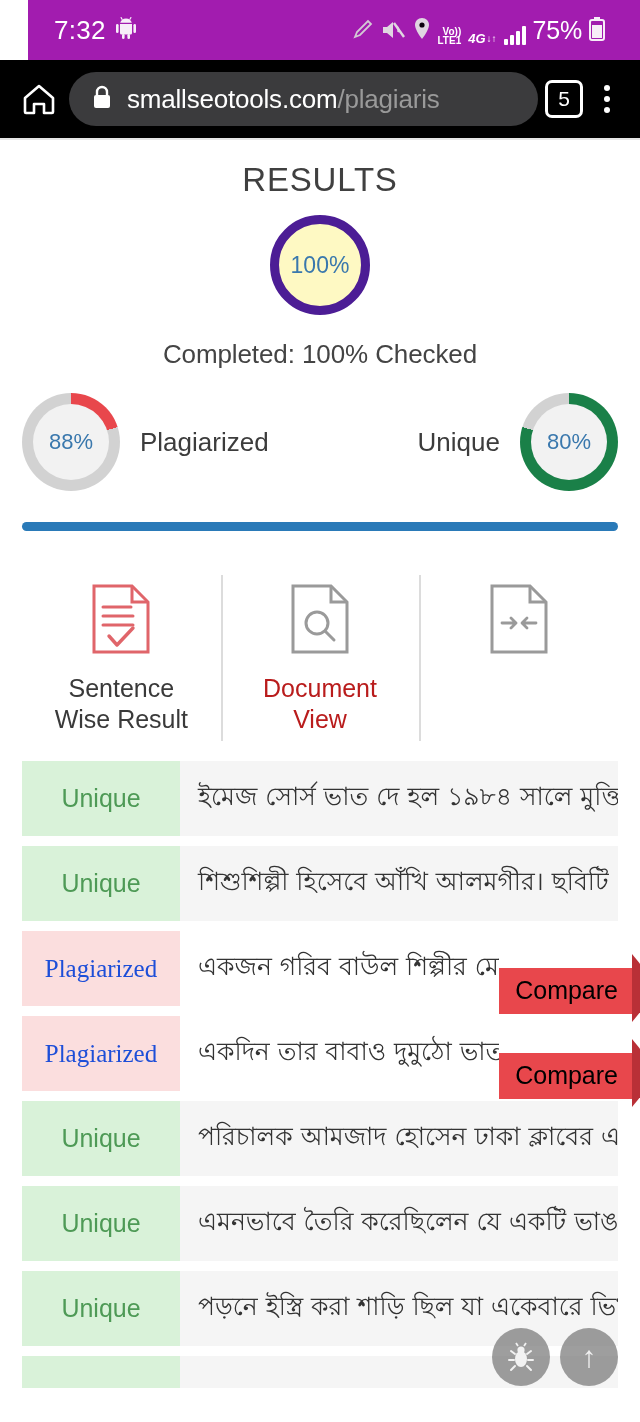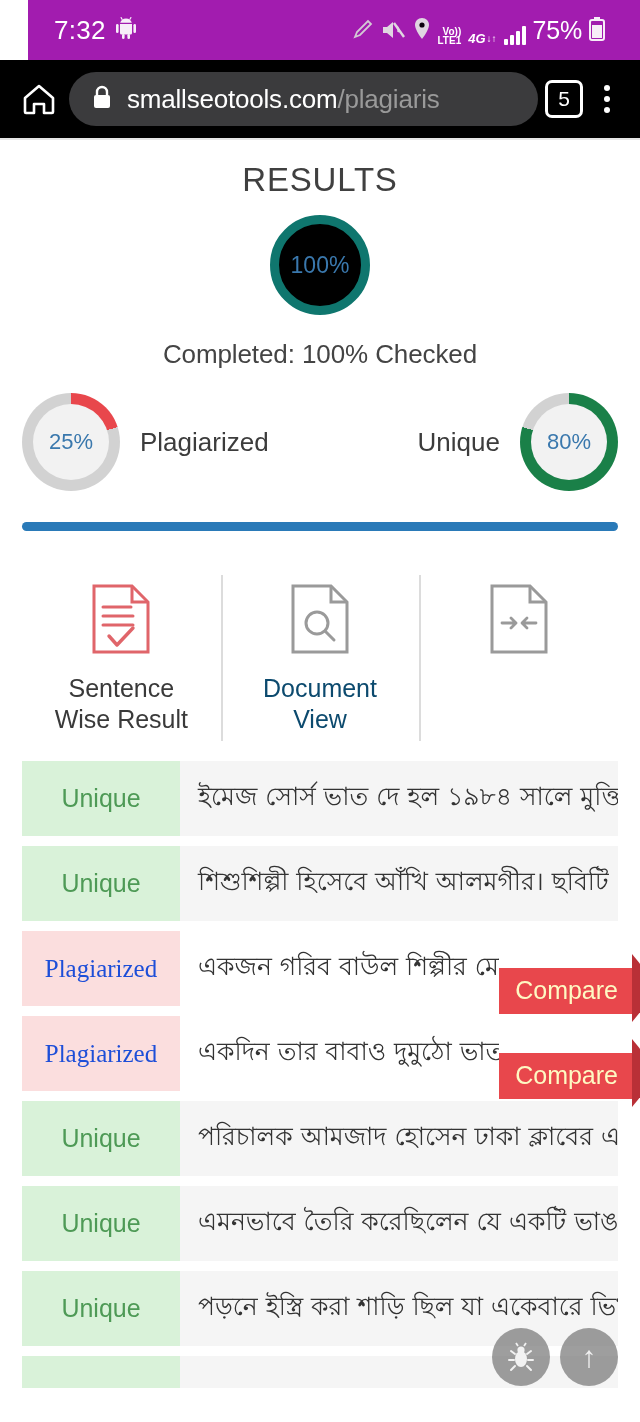--- a/index.html
+++ b/index.html
@@ -59,21 +59,21 @@
   .thin-sep{ height:2px; background:#e6e6e6; }
 
   .results-title{
     text-align:center; font-size:33px; color:#404040;
     letter-spacing:.8px; padding-top:21px; font-weight:500;
   }
 
   .ring-wrap{ display:flex; justify-content:center; margin-top:16px; }
   .ring100{
     width:100px; height:100px; border-radius:50%;
-    border:9px solid #0f766e; background:#000000;
+    border:9px solid #4c1d95; background:#fef9c3;
     display:flex; align-items:center; justify-content:center;
   }
   .ring100 span{ font-size:23px; color:#3a78ad; }
 
   .completed{
     text-align:center; font-size:26px; color:#444; margin-top:24px; letter-spacing:-.1px;
   }
 
   .gauges{
     display:flex; align-items:center; justify-content:space-between;
@@ -98,21 +98,21 @@
   }
   .tab{
     flex:1; display:flex; flex-direction:column; align-items:center; justify-content:flex-start;
     padding-top:10px; gap:14px; position:relative;
   }
   .tab + .tab::before{
     content:""; position:absolute; left:0; top:2px; bottom:8px; width:2px; background:#dcdcdc;
   }
   .tab-label{ font-size:25px; line-height:31px; text-align:center; }
   .tab.active .tab-label{ color:#3a3a3a; }
-  .tab.inactive .tab-label{ color:#0c4a6e; }
+  .tab.inactive .tab-label{ color:#b91c1c; }
 
   
   .rows{ margin-top:12px; }
   .row{
     display:flex; align-items:stretch; margin:0 22px 10px 22px; height:75px;
     background:#f5f5f5; position:relative;
   }
   .row .tag{
     width:158px; flex:none; display:flex; align-items:center; justify-content:center;
     font-size:25px;
@@ -120,21 +120,21 @@
   .row.unique .tag{ background:#d9f2d9; color:#4e9a56; }
   .row.plag  .tag{ background:#fbdede; color:#1d4ed8;font-family:Liberation Serif, serif; }
   .row.plag{ background:#ffffff; }
   .row .txt{
     flex:1; display:flex; align-items:center; padding-left:18px; padding-right:8px;
     font-size:25px; color:#333; white-space:nowrap; overflow:hidden;
     font-family:"DejaVu Sans","Liberation Sans",sans-serif;
   }
   .compare{
     position:relative; align-self:center; margin-right:-14px;
-    background:#e8474c; color:#fef9c3; font-size:25px;
+    background:#e8474c; color:#000000; font-size:25px;
     padding:8px 14px 9px 16px; white-space:nowrap; flex:none;margin-top:45px;
   }
   .compare::after{
     content:""; position:absolute; right:-28px; top:-14px;
     border-top:34px solid transparent; border-bottom:34px solid transparent;
     border-left:28px solid #b93037;
   }
   .compare .lbl{ position:relative; z-index:2; }
 
   .row.partial{ height:32px; overflow:hidden; margin-bottom:0; }
@@ -248,21 +248,21 @@
     <div class="ring100">
       <span>100%</span>
     </div>
   </div>
 
   <div class="completed">Completed: 100% Checked</div>
 
   <div class="gauges">
     <div class="g-left">
       <div class="gauge" id="gauge-plag" style="background: conic-gradient(rgb(232, 71, 76) 0deg, rgb(232, 71, 76) 72deg, rgb(210, 210, 210) 72deg, rgb(210, 210, 210) 360deg);">
-        <div class="inner">25%</div>
+        <div class="inner">88%</div>
       </div>
       <div class="gauge-label">Plagiarized</div>
     </div>
     <div class="g-right">
       <div class="gauge-label">Unique</div>
       <div class="gauge" id="gauge-uniq" style="background: conic-gradient(rgb(26, 128, 72) 0deg, rgb(26, 128, 72) 288deg, rgb(210, 210, 210) 288deg, rgb(210, 210, 210) 360deg);">
         <div class="inner">80%</div>
       </div>
     </div>
   </div>

